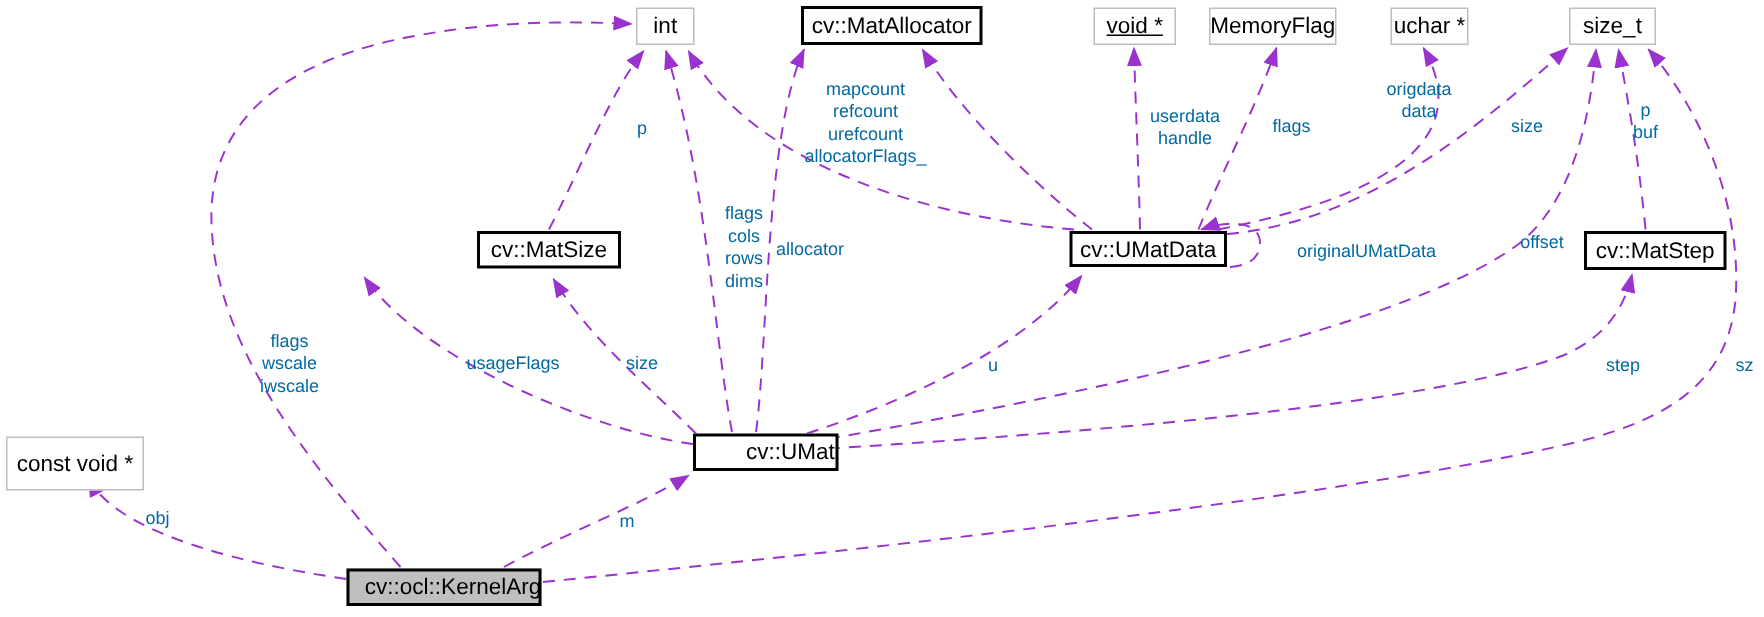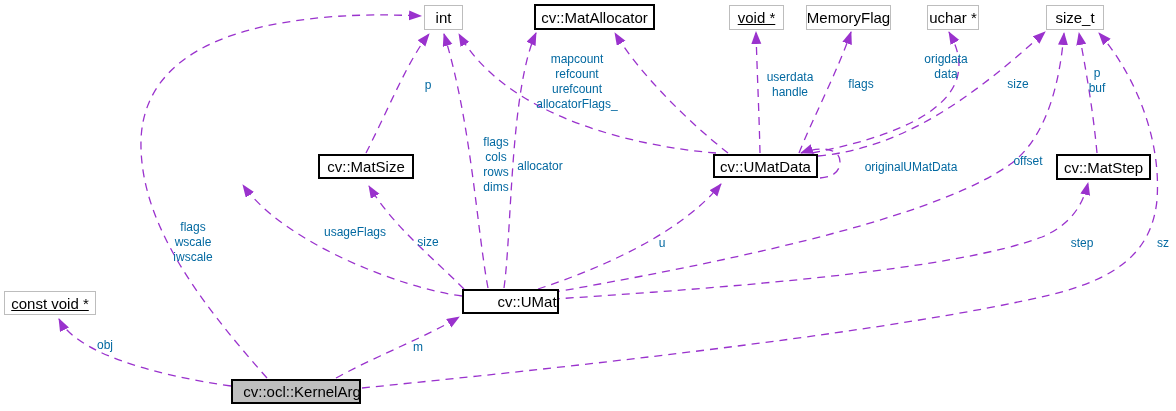--- a/index.html
+++ b/index.html
@@ -85,21 +85,21 @@
   <div class="node doc" style="left:534px;top:4px;width:121px;height:26px;">cv::MatAllocator</div>
   <div class="node" style="left:729px;top:5px;width:55px;height:25px;text-decoration:underline;">void *</div>
   <div class="node" style="left:806px;top:5px;width:85px;height:25px;">MemoryFlag</div>
   <div class="node" style="left:927px;top:5px;width:52px;height:25px;">uchar *</div>
   <div class="node" style="left:1046px;top:5px;width:58px;height:25px;">size_t</div>
 
   <div class="node doc" style="left:318px;top:154px;width:96px;height:25px;">cv::MatSize</div>
   <div class="node doc" style="left:713px;top:154px;width:105px;height:24px;">cv::UMatData</div>
   <div class="node doc" style="left:1056px;top:154px;width:95px;height:26px;">cv::MatStep</div>
 
-  <div class="node" style="left:4px;top:291px;width:92px;height:24px;text-decoration:underline;">const void *</div>
+  <div class="node" style="left:4px;top:291px;width:92px;height:36px;">const void *</div>
   <div class="node doc" style="left:462px;top:289px;width:97px;height:25px;padding-left:33px;">cv::UMat</div>
 
   <div class="node current" style="left:231px;top:379px;width:130px;height:25px;padding-left:12px;">cv::ocl::KernelArg</div>
 
   <div class="elabel" style="left:428px;top:78px;">p</div>
   <div class="elabel" style="left:577px;top:52px;">mapcount
 refcount
 urefcount
 allocatorFlags_</div>
   <div class="elabel" style="left:790px;top:70px;">userdata
@@ -113,21 +113,21 @@
   <div class="elabel" style="left:496px;top:135px;">flags
 cols
 rows
 dims</div>
   <div class="elabel" style="left:540px;top:159px;">allocator</div>
   <div class="elabel" style="left:895px;top:160px;margin-left:16px;">originalUMatData</div>
   <div class="elabel" style="left:1028px;top:154px;">offset</div>
   <div class="elabel" style="left:193px;top:220px;">flags
 wscale
 iwscale</div>
-  <div class="elabel" style="left:342px;top:225px;margin-left:13px;">usageFlags</div>
+  <div class="elabel" style="left:342px;top:235px;">usageFlags</div>
   <div class="elabel" style="left:428px;top:235px;">size</div>
   <div class="elabel" style="left:662px;top:236px;">u</div>
   <div class="elabel" style="left:1082px;top:236px;">step</div>
   <div class="elabel" style="left:1163px;top:236px;">sz</div>
   <div class="elabel" style="left:105px;top:338px;">obj</div>
   <div class="elabel" style="left:418px;top:340px;">m</div>
 
 </div>
 
 </body></html>

